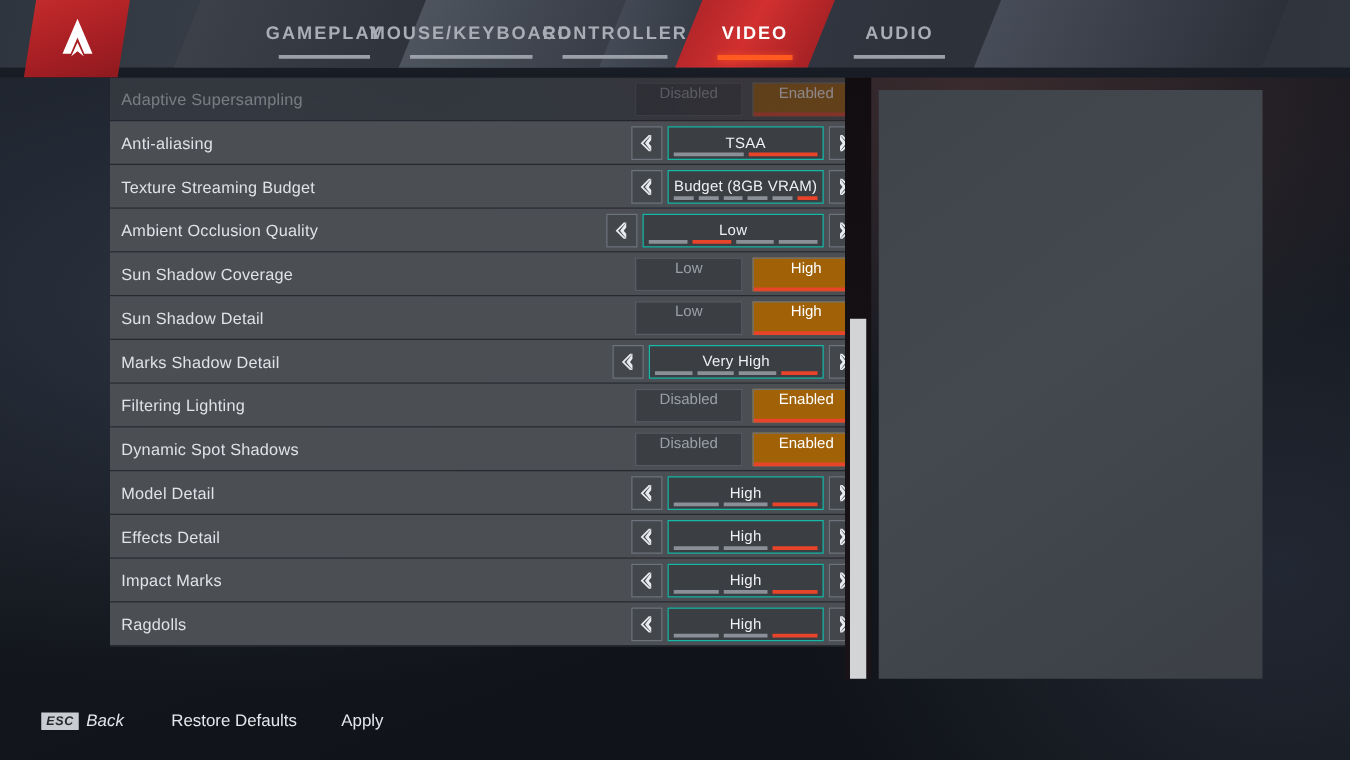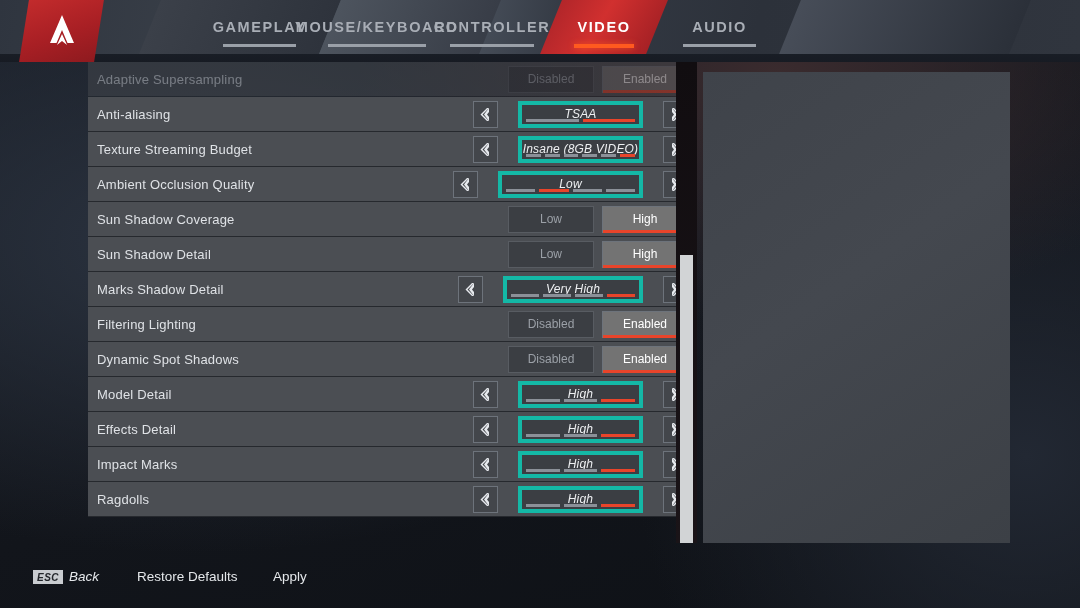--- a/index.html
+++ b/index.html
@@ -49,33 +49,33 @@
       display:flex; align-items:center; }
   .row .rlabel { position:absolute; left:9px; color:#dfe2e6; font-size:13px; letter-spacing:.2px; }
   .row.ghost { opacity:.45; }
   .row .ctl { position:absolute; right:4px; top:0; height:35px; display:flex;
       align-items:center; justify-content:flex-end; }
 
   
   .arrow { width:25px; height:27px; border:1px solid #6d737b; background:#43464b;
       display:flex; align-items:center; justify-content:center; cursor:pointer; flex:0 0 auto; }
   .arrow svg { display:block; }
-  .valbox { position:relative; height:27px; margin:0 20px; background:#3b3e43;
-      border:4px solid #14b8a6; display:flex; align-items:center; justify-content:center; cursor:pointer;font-style:italic; }
+  .valbox { position:relative; height:27px; margin:0 4px; background:#3b3e43;
+      border:1px solid #14b8a6; display:flex; align-items:center; justify-content:center; cursor:pointer; }
   .valbox .vtxt { color:#eef0f2; font-size:12px; padding-bottom:2px; letter-spacing:.2px; }
   .segs { position:absolute; left:4px; right:4px; bottom:2px; height:3px; display:flex; gap:4px; }
   .segs i { flex:1; background:#8b9098; height:3px; display:block; }
   .segs i.on { background:#e8442a; }
 
   
   .tgl { height:27px; width:86px; background:#3b3e43; border:1px solid #585c62;
-      display:flex; align-items:center; justify-content:center; position:relative;
+      display:flex; justify-content:center; position:relative;
       cursor:pointer; margin-left:8px; }
   .tgl .ttxt { font-size:12px; color:#9ba0a7; padding-bottom:1px; }
-  .tgl.sel { background:#737373; border-color:#6d737b; }
+  .tgl.sel { background:#a16207; border-color:#6d737b; }
   .tgl.sel .ttxt { color:#ffffff; }
   .tgl.sel:after { content:""; position:absolute; left:0; right:0; bottom:-1px; height:3px;
       background:#e8442a; }
 
   
   #scroll-track { position:absolute; left:676px; top:62px; width:21px; height:481px;
       background:linear-gradient(180deg,#110d10 0%,#1a1418 100%); }
   #scroll-thumb { position:absolute; left:680px; top:255px; width:13px; height:288px;
       background:#d2d4d6; cursor:pointer; }
 
@@ -172,21 +172,21 @@
     <div class="row">
       <span class="rlabel">Texture Streaming Budget</span>
       <div class="ctl">
         <div class="arrow">
           <svg width="13" height="15" viewBox="0 0 13 15">
             <path d="M10 1 L3.5 7.5 L10 14 L8 14 L1.5 7.5 L8 1 Z" fill="#e7eaee"></path>
             <path d="M10 1 L5 7.5 L10 14 L10 10 L8 7.5 L10 5 Z" fill="#e7eaee"></path>
           </svg>
         </div>
         <div class="valbox" style="width: 125px;">
-          <span class="vtxt">Insane (8GB VIDEO)</span>
+          <span class="vtxt">Budget (8GB VRAM)</span>
           <div class="segs">
             <i></i>
             <i></i>
             <i></i>
             <i></i>
             <i></i>
             <i class="on"></i>
           </div>
         </div>
         <div class="arrow">

